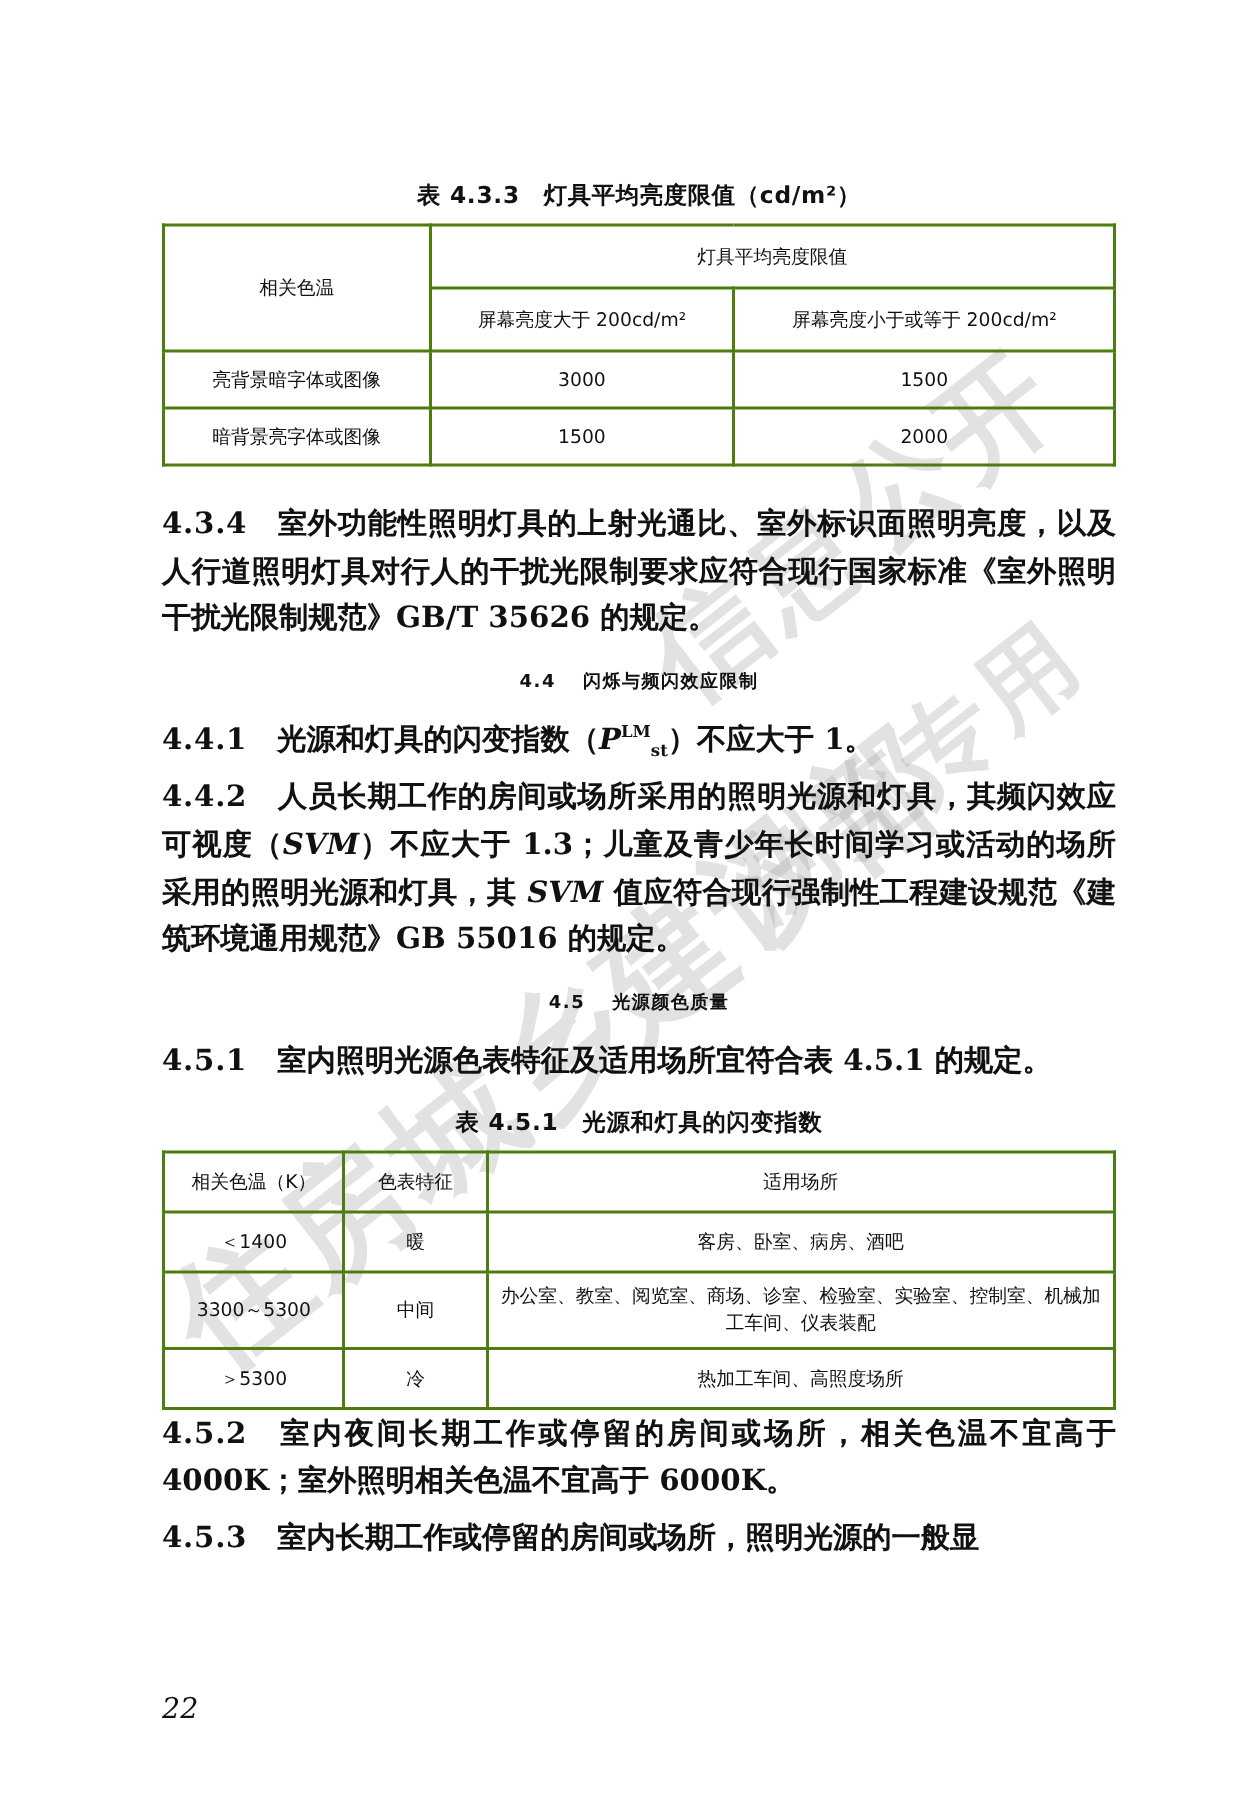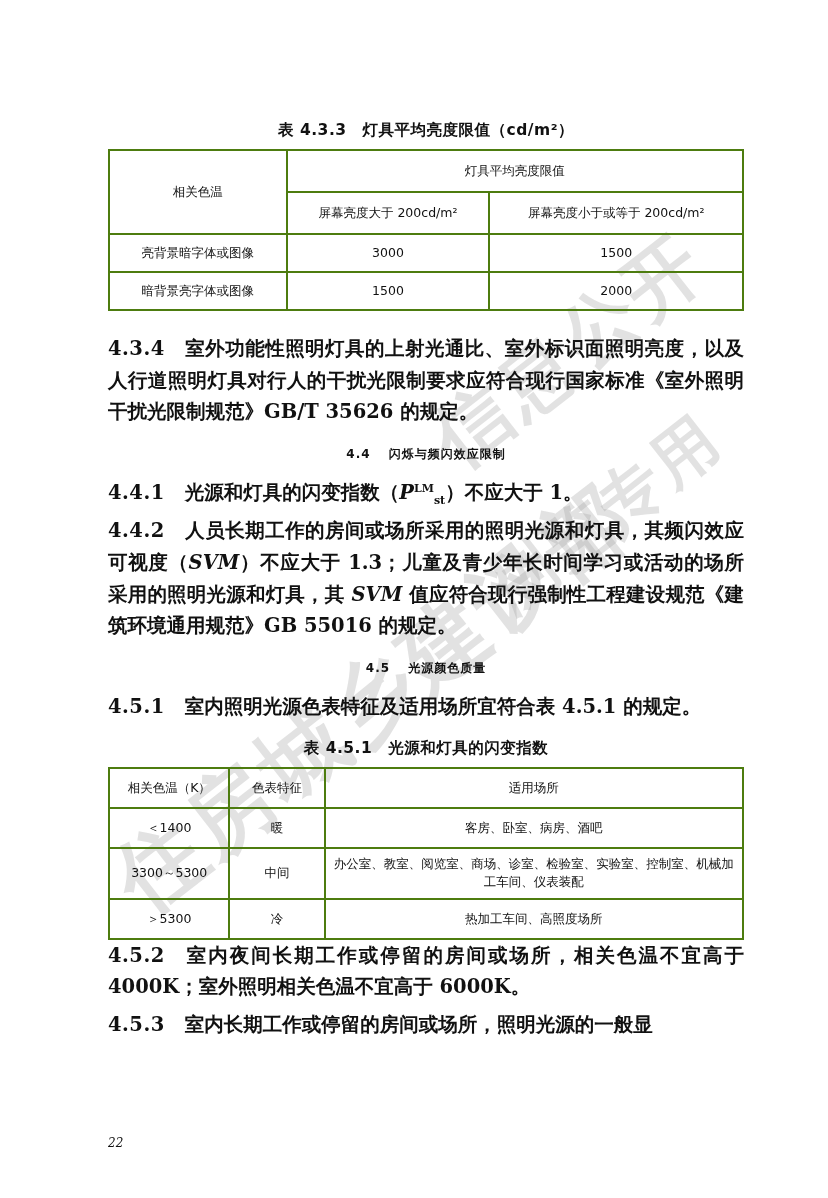--- a/index.html
+++ b/index.html
@@ -137,21 +137,21 @@
     width: 18px;
   }
 
   .block-gap { height: 10px; }
 
   
   .page-number {
     position: absolute;
     left: 96px;
     bottom: 48px;
-    font-size: 12px;
+    font-size: 19px;
     font-style: italic;
     font-family: "DejaVu Serif", "Liberation Serif", serif;
     z-index: 10;
   }
 
   .sub { font-size: 11px; vertical-align: sub; }
   .sup { font-size: 11px; vertical-align: super; }
 </style>
 </head>
 <body>

